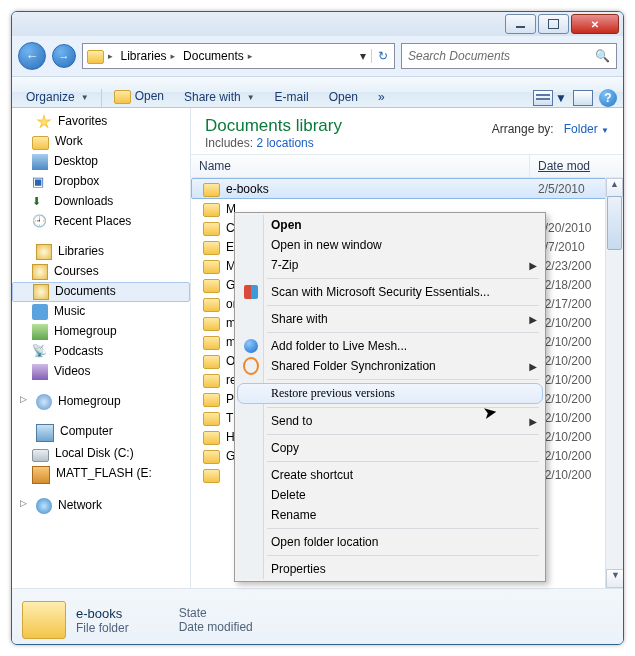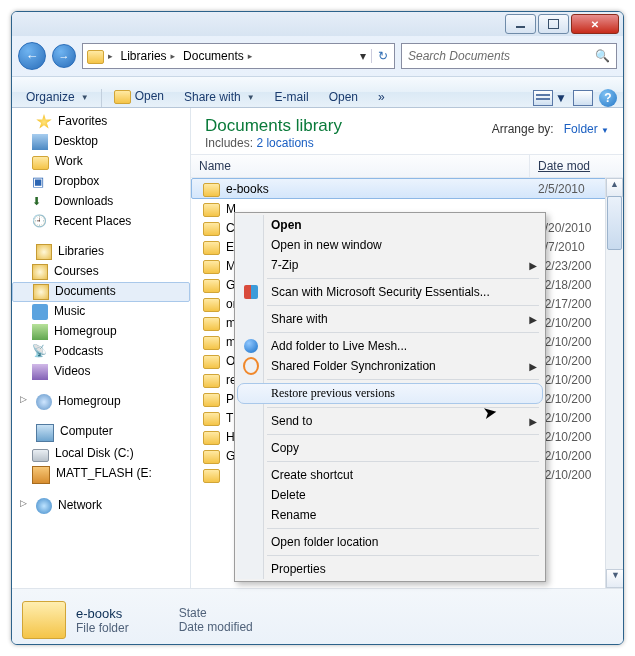--- a/index.html
+++ b/index.html
@@ -302,26 +302,26 @@
 
     <div class="sidebar">
       <div class="sb-group">
         <div class="sb-hdr">
             <span class="exp"></span>
             <span class="ico ico-star"></span>
             <span>Favorites</span>
           </div>
         <div id="sb-fav">
             <div class="sb-item">
+              <span class="ico ico-folder"></span>
+              <span>Work</span>
+            </div>
+            <div class="sb-item">
               <span class="ico ico-desk"></span>
               <span>Desktop</span>
-            </div>
-            <div class="sb-item">
-              <span class="ico ico-folder"></span>
-              <span>Work</span>
             </div>
             <div class="sb-item">
               <span class="ico ico-db"></span>
               <span>Dropbox</span>
             </div>
             <div class="sb-item">
               <span class="ico ico-dl"></span>
               <span>Downloads</span>
             </div>
             <div class="sb-item">

